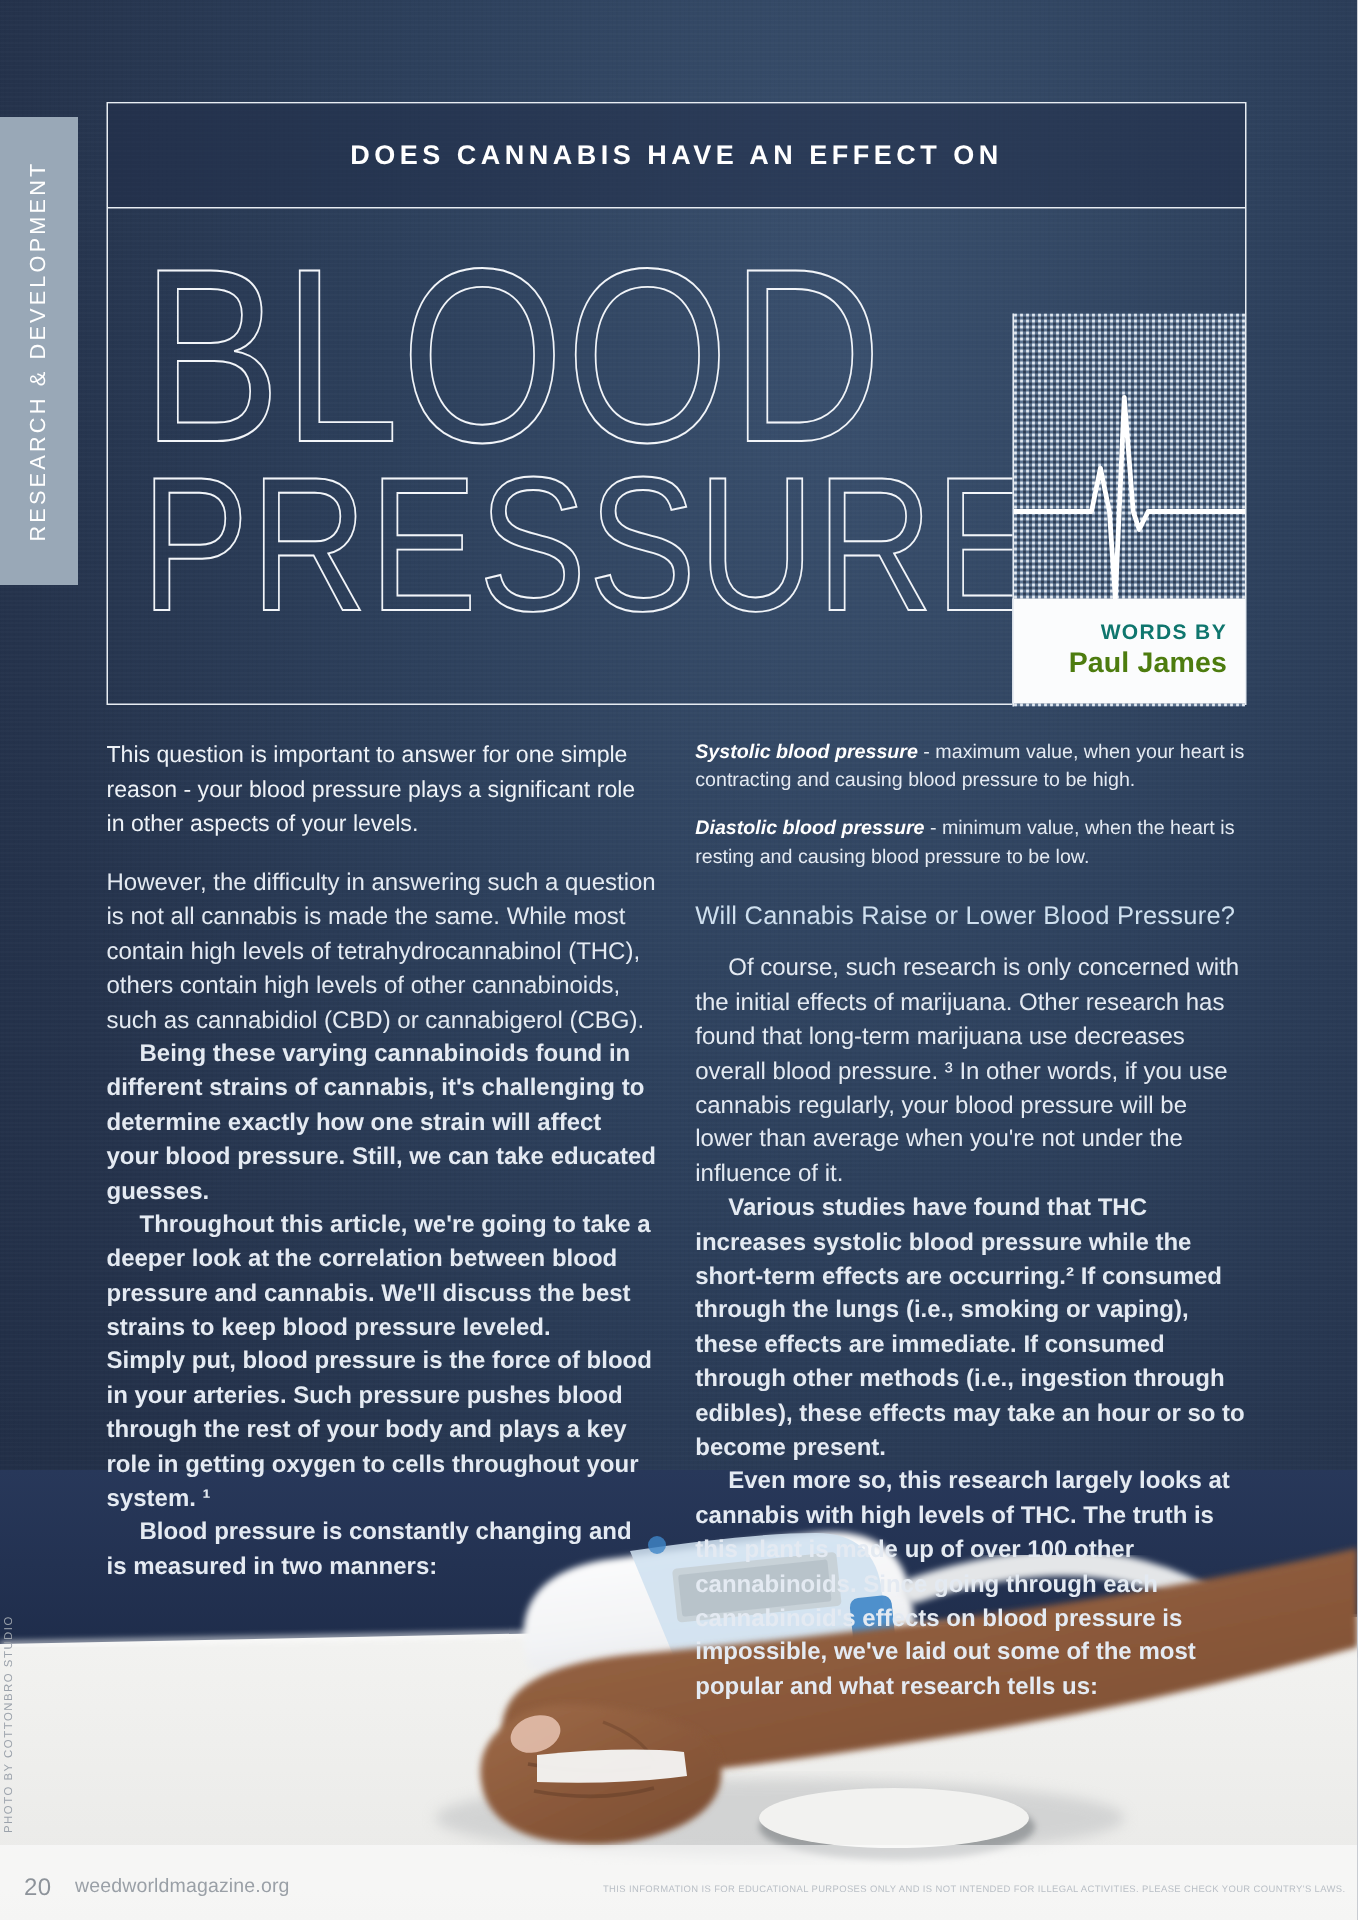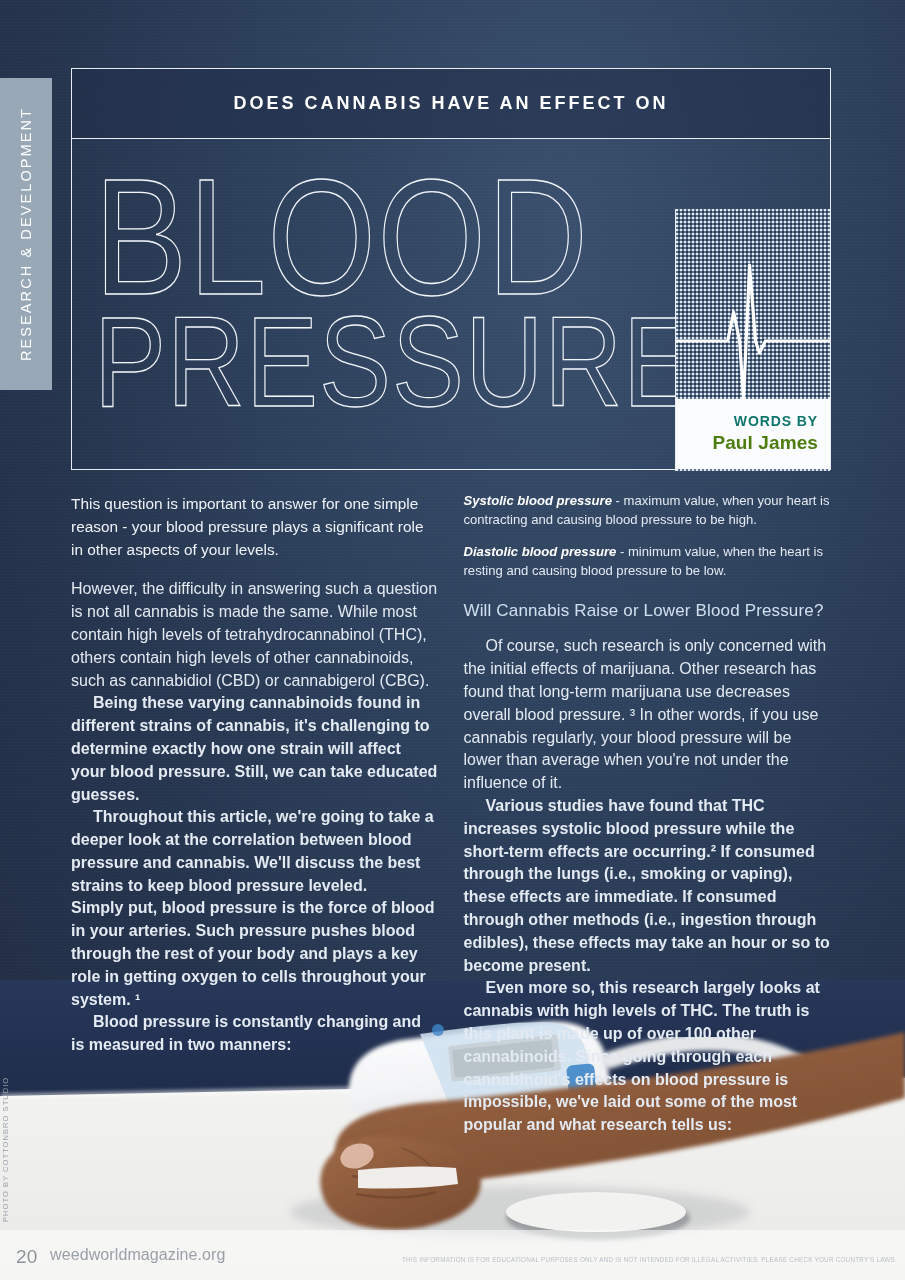--- a/index.html
+++ b/index.html
@@ -164,25 +164,25 @@
     overflow:hidden;
   }
   .photo svg{position:absolute;inset:0;width:100%;height:100%;display:block;}
 
   
   .footer{
     position:absolute;left:0;right:0;bottom:0;height:46px;z-index:8;
   }
   .pagenum{
     position:absolute;left:16px;bottom:12px;
-    color:#8d939a;font-size:19px;font-weight:400;letter-spacing:.3px;
+    color:#8d939a;font-size:16px;font-weight:400;letter-spacing:.3px;
   }
   .siteurl{
     position:absolute;left:50px;bottom:16px;
-    color:#9aa0a7;font-size:16px;letter-spacing:.1px;
+    color:#9aa0a7;font-size:13px;letter-spacing:.1px;
   }
   .disclaimer{
     position:absolute;right:8px;bottom:17px;
     color:#b9bfc6;font-size:6.3px;letter-spacing:.25px;white-space:nowrap;
   }
   .photocredit{
     position:absolute;left:10px;bottom:58px;z-index:9;
     transform:rotate(-90deg);transform-origin:left bottom;
     color:#9ba2ab;font-size:7.6px;letter-spacing:1.0px;white-space:nowrap;
   }

